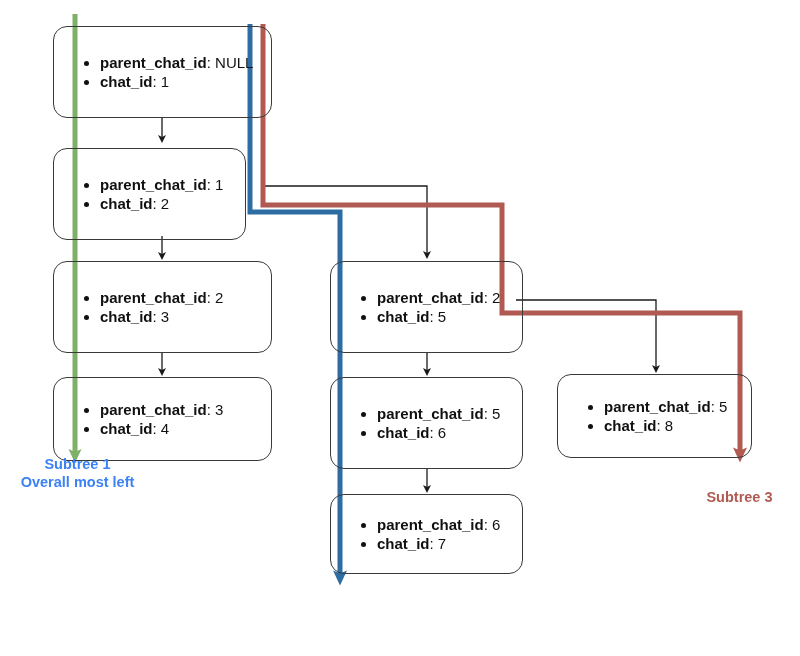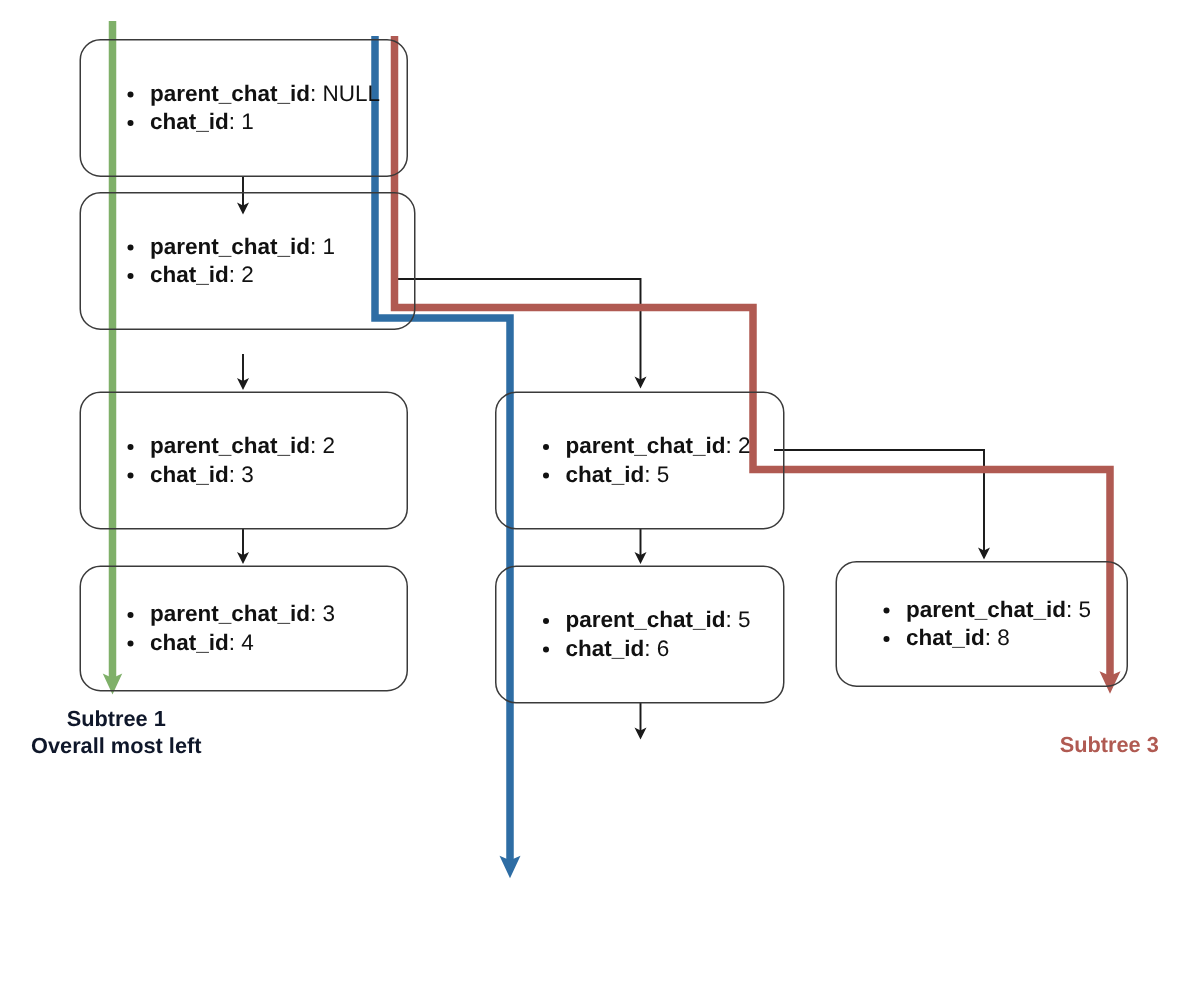--- a/index.html
+++ b/index.html
@@ -89,21 +89,21 @@
     </g>
   </svg>
 
   <div class="node" style="left:53px;top:26px;width:219px;height:92px;">
     <ul>
       <li><span class="k">parent_chat_id</span><span class="v">: </span><span class="v">NULL</span></li>
       <li><span class="k">chat_id</span><span class="v">: </span><span class="v">1</span></li>
     </ul>
   </div>
 
-  <div class="node" style="left:53px;top:128px;width:224px;height:92px;">
+  <div class="node" style="left:53px;top:148px;width:193px;height:92px;">
     <ul>
       <li><span class="k">parent_chat_id</span><span class="v">: </span><span class="v">1</span></li>
       <li><span class="k">chat_id</span><span class="v">: </span><span class="v">2</span></li>
     </ul>
   </div>
 
   <div class="node" style="left:53px;top:261px;width:219px;height:92px;">
     <ul>
       <li><span class="k">parent_chat_id</span><span class="v">: </span><span class="v">2</span></li>
       <li><span class="k">chat_id</span><span class="v">: </span><span class="v">3</span></li>
@@ -124,29 +124,35 @@
     </ul>
   </div>
 
   <div class="node" style="left:330px;top:377px;width:193px;height:92px;">
     <ul>
       <li><span class="k">parent_chat_id</span><span class="v">: </span><span class="v">5</span></li>
       <li><span class="k">chat_id</span><span class="v">: </span><span class="v">6</span></li>
     </ul>
   </div>
 
+  <div class="node" style="left:330px;top:494px;width:193px;height:80px;">
+    <ul>
+      <li><span class="k">parent_chat_id</span><span class="v">: </span><span class="v">6</span></li>
+      <li><span class="k">chat_id</span><span class="v">: </span><span class="v">7</span></li>
+    </ul>
+  </div>
 
   <div class="node" style="left:557px;top:374px;width:195px;height:84px;">
     <ul>
       <li><span class="k">parent_chat_id</span><span class="v">: </span><span class="v">5</span></li>
       <li><span class="k">chat_id</span><span class="v">: </span><span class="v">8</span></li>
     </ul>
   </div>
 
-  <div class="legend" style="left:0px;top:472px;width:155px;color:#0f172a;">
+  <div class="legend" style="left:0px;top:456px;width:155px;color:#3b82f6;">
     <span>Subtree 1</span>
     <span class="l2">Overall most left</span>
   </div>
 
 
   <div class="legend" style="left:657px;top:489px;width:165px;color:#b05a52;">
     <span>Subtree 3</span>
   </div>
 
 </div>

